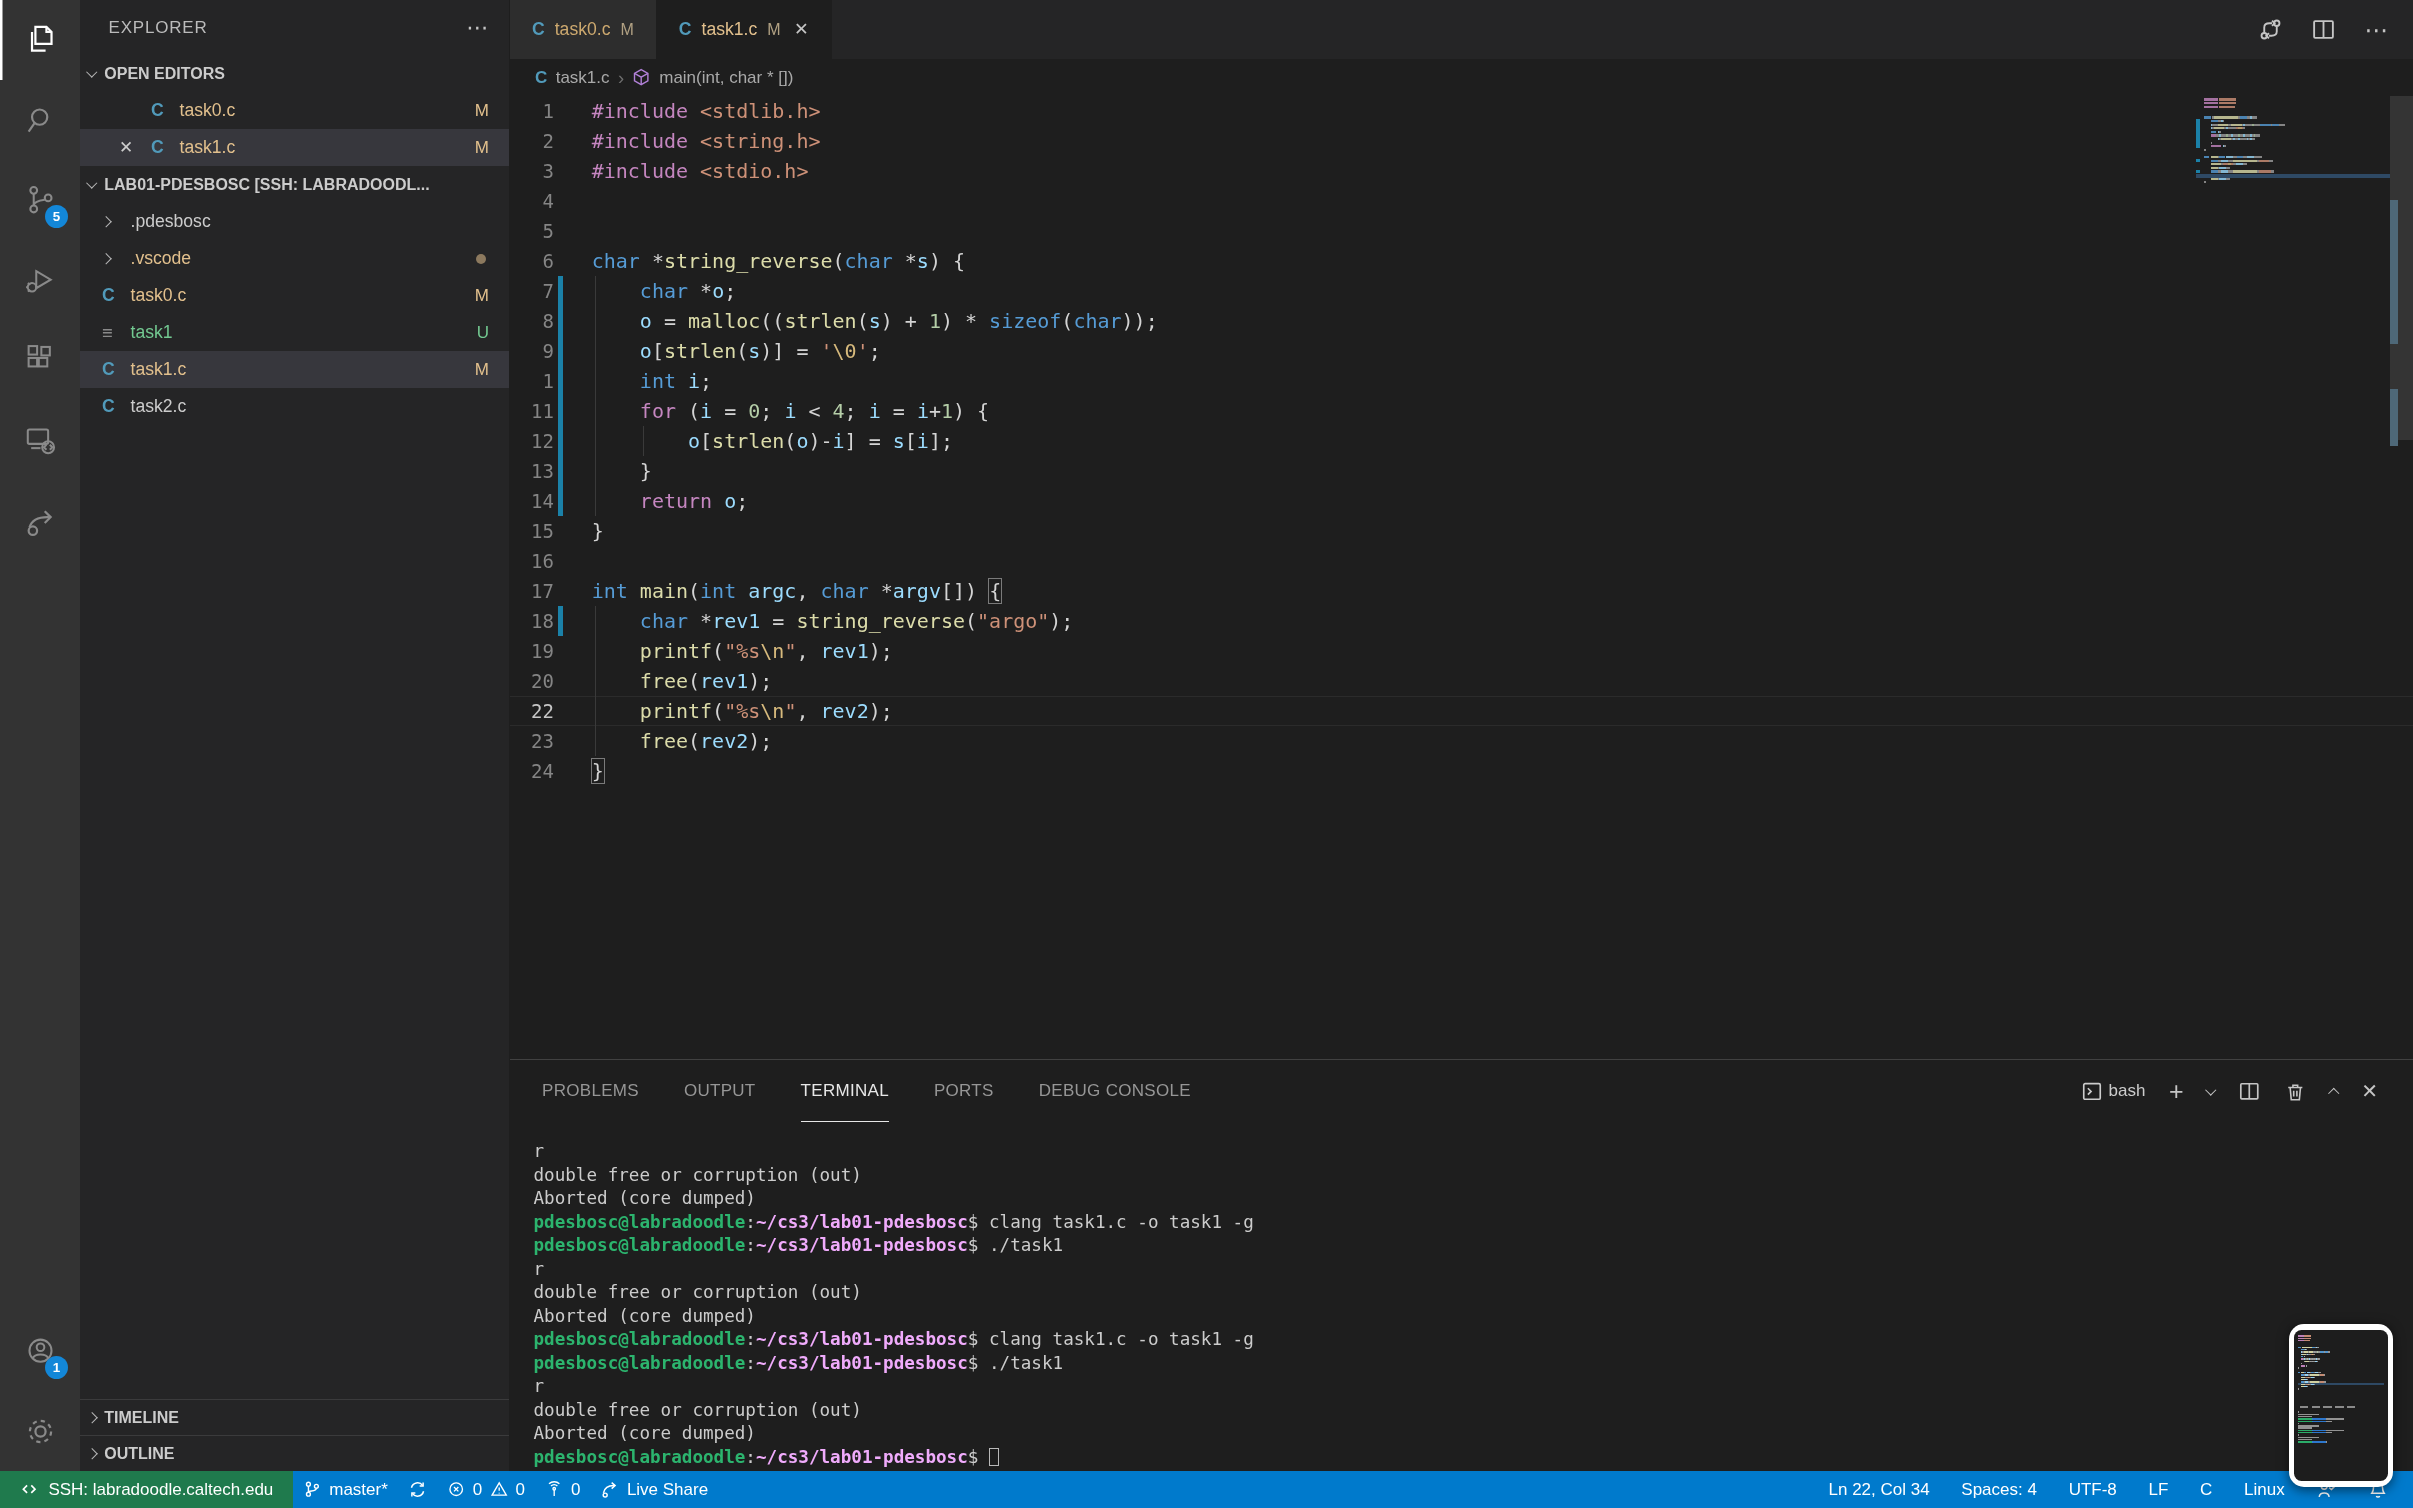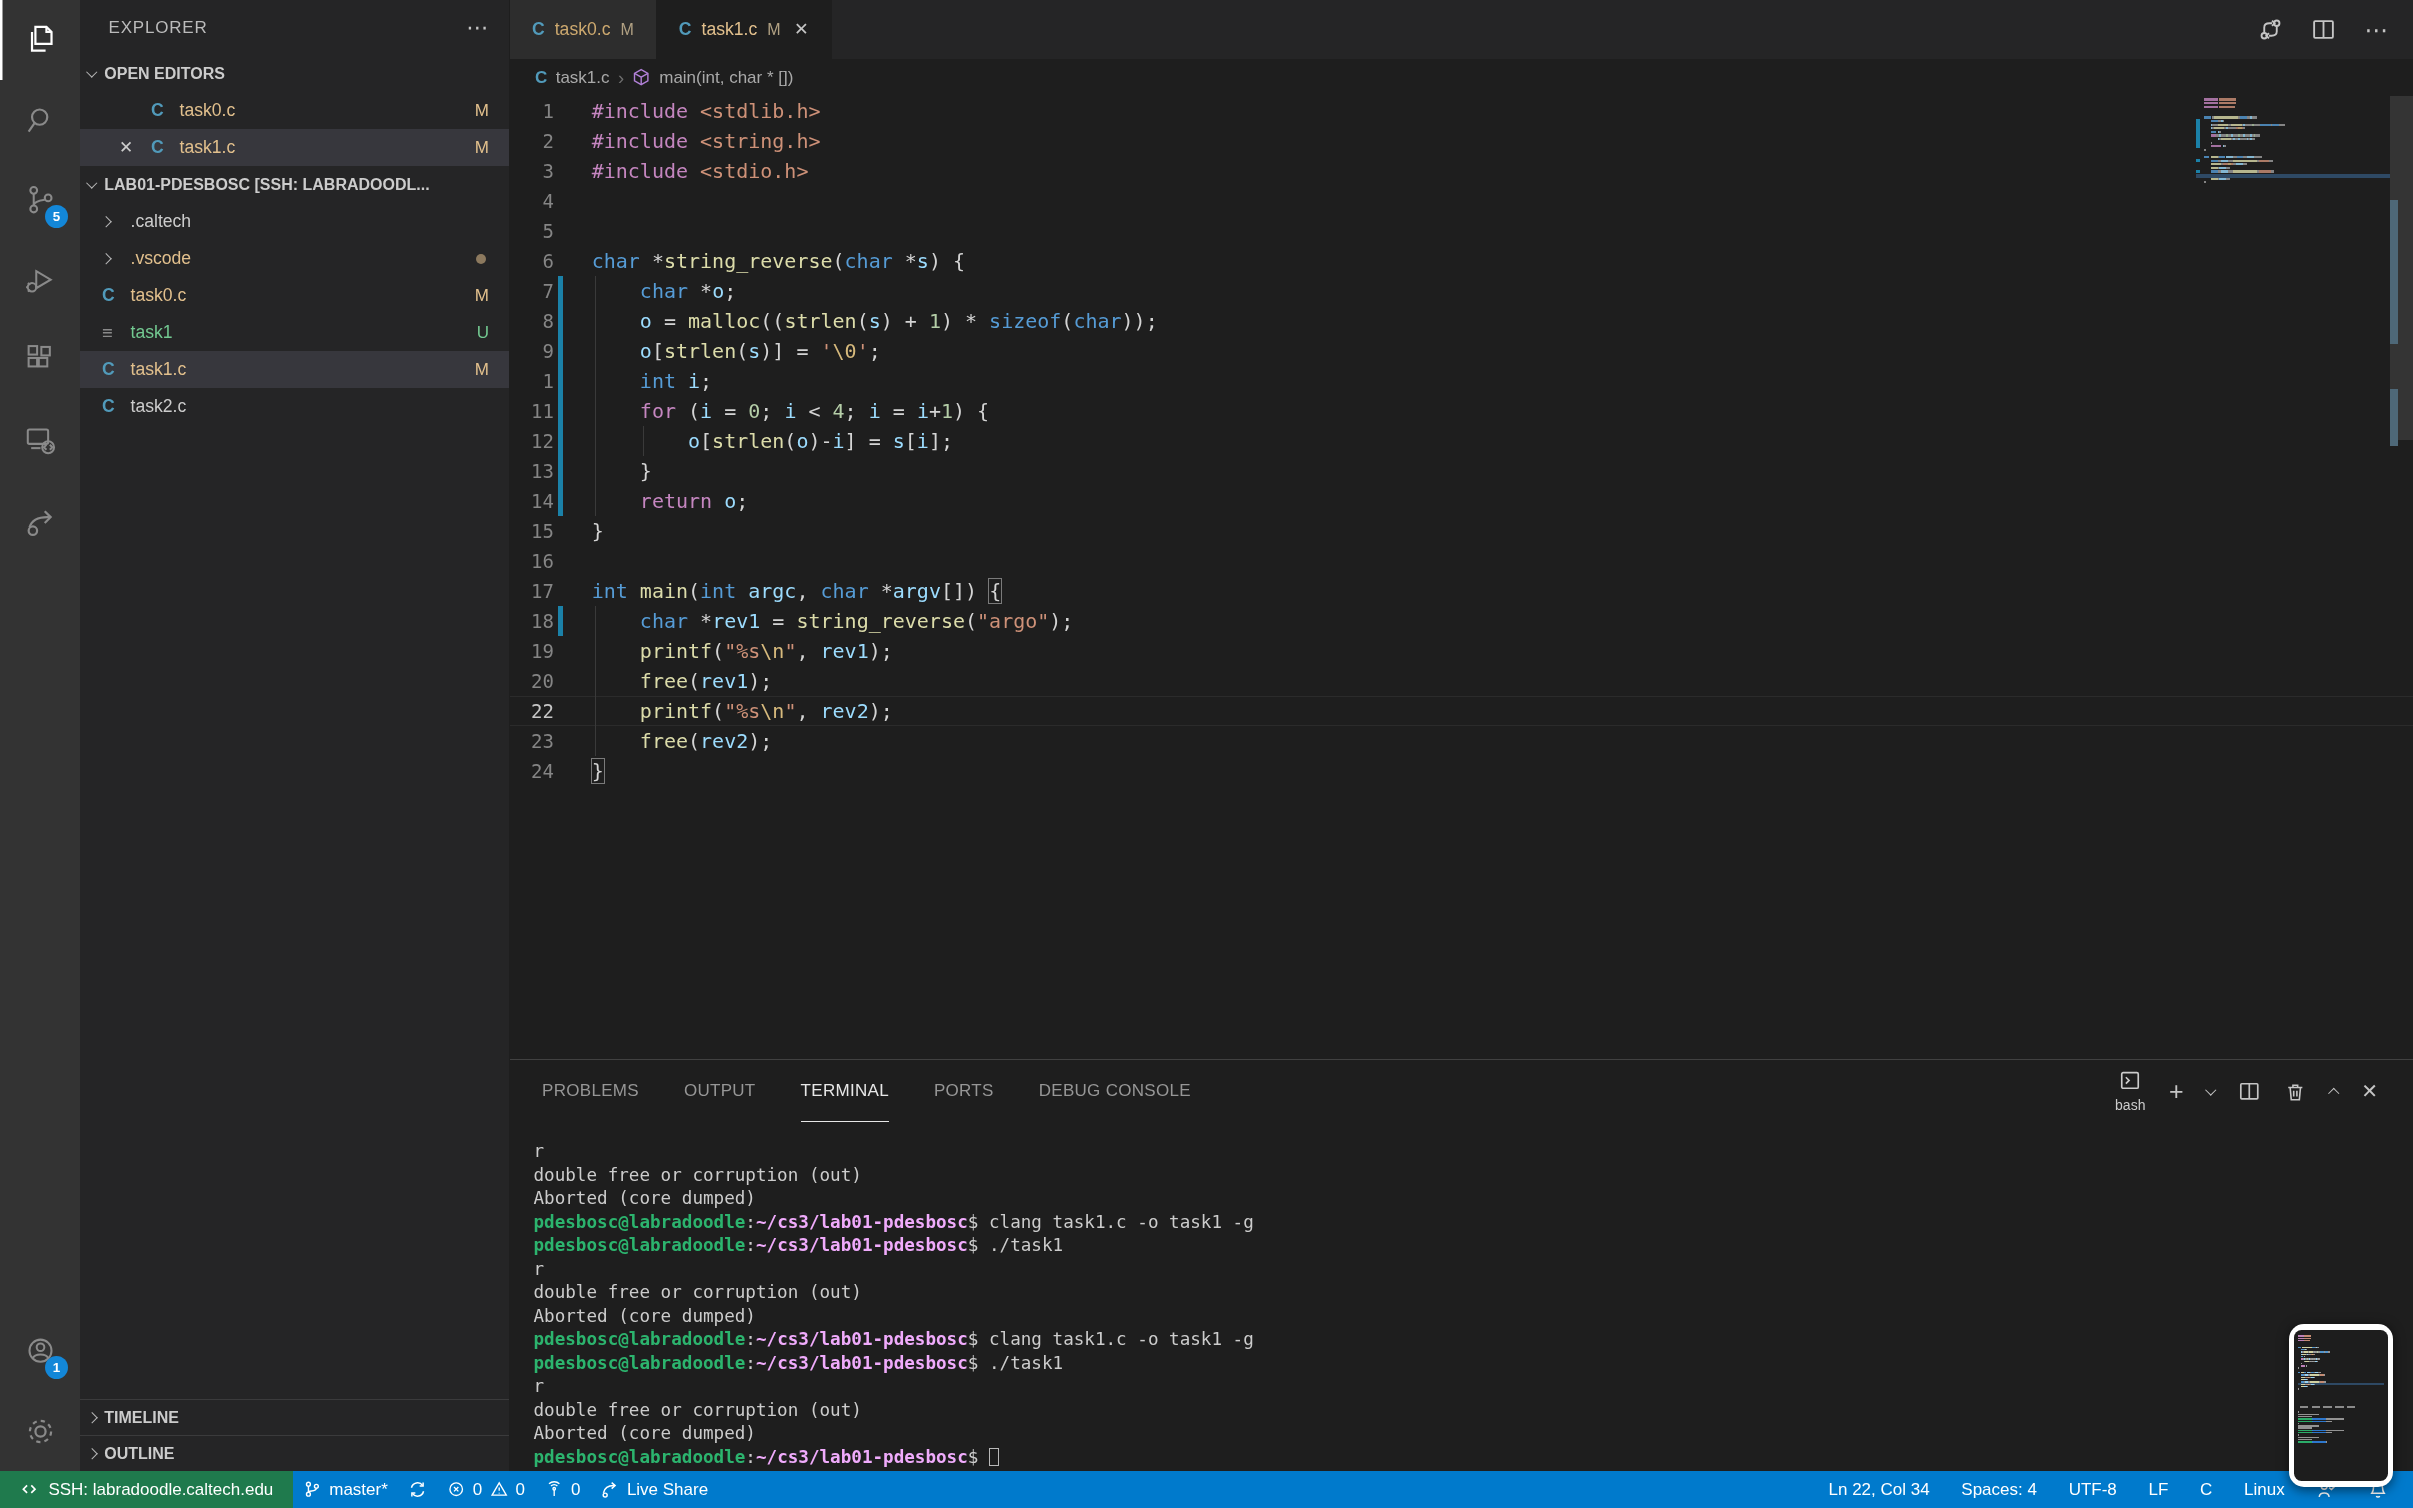--- a/index.html
+++ b/index.html
@@ -76,21 +76,21 @@
   .scrollzone { position:absolute; top:0; right:0; width:23.5px; height:100%; }
   .sb-thumb { position:absolute; top:0; right:0; width:23.5px; height:344px; background:#424242; opacity:.6; }
   .sb-dec { position:absolute; left:0; width:8.4px; background:#4E6878; }
 
   
   .panel { position:absolute; left:510px; top:1059px; right:0; height:412px; background:#1E1E1E; border-top:0.8px solid #414141; }
   .panel-hdr { height:62px; display:flex; align-items:center; padding-left:32px; }
   .ptab { margin-right:45px; font-size:17px; letter-spacing:0.3px; color:#969696; height:62px; display:flex; align-items:center; border-bottom:1.7px solid transparent; cursor:pointer; }
   .ptab.active { color:#e7e7e7; border-bottom-color:#e7e7e7; }
   .panel-actions { margin-left:auto; display:flex; align-items:center; gap:23.5px; padding-right:35px; color:#c5c5c5; }
-  .shell-pick { display:flex; align-items:center; gap:6px; font-size:14px; color:#cccccc; cursor:pointer;flex-direction:column; }
+  .shell-pick { display:flex; align-items:center; gap:6px; font-size:17px; color:#cccccc; cursor:pointer; }
   .pa-plus { font-size:25px; font-weight:normal; cursor:pointer; }
   .pa-chev { width:7.5px; height:7.5px; border-right:1.7px solid #c5c5c5; border-bottom:1.7px solid #c5c5c5; cursor:pointer; }
   .pa-chev.down { transform:rotate(45deg); margin-top:-3.4px; }
   .pa-chev.up { transform:rotate(-135deg); margin-top:5px; }
   .pa-x { font-size:20px; cursor:pointer; }
   .terminal { padding:18.4px 0 0 23.5px; font-family:"DejaVu Sans Mono",monospace; font-size:17.6px; }
   .trow { height:23.5px; line-height:23.5px; white-space:pre; }
   .t-pl { color:#cccccc; } .t-grn { color:#2CB46E; font-weight:bold; } .t-blu { color:#f0abfc; font-weight:bold; }
   .cursor-box { display:inline-block; width:10px; height:18.4px; border:1.7px solid #b9b9b9; vertical-align:-3.4px; }
 
@@ -230,21 +230,21 @@
     </div>
   <div class="section-hdr">
     <i class="chev down"></i>
     <span>LAB01-PDESBOSC [SSH: LABRADOODL...</span>
   </div>
   <div id="file-tree">
       <div class="row tree-row">
         <span class="icon-slot">
           <i class="chev right"></i>
         </span>
-        <span class="c-def">.caltech</span>
+        <span class="c-def">.pdesbosc</span>
       </div>
       <div class="row tree-row">
         <span class="icon-slot">
           <i class="chev right"></i>
         </span>
         <span class="c-mod">.vscode</span>
         <span class="dot-badge"></span>
       </div>
       <div class="row tree-row">
         <span class="icon-slot">

